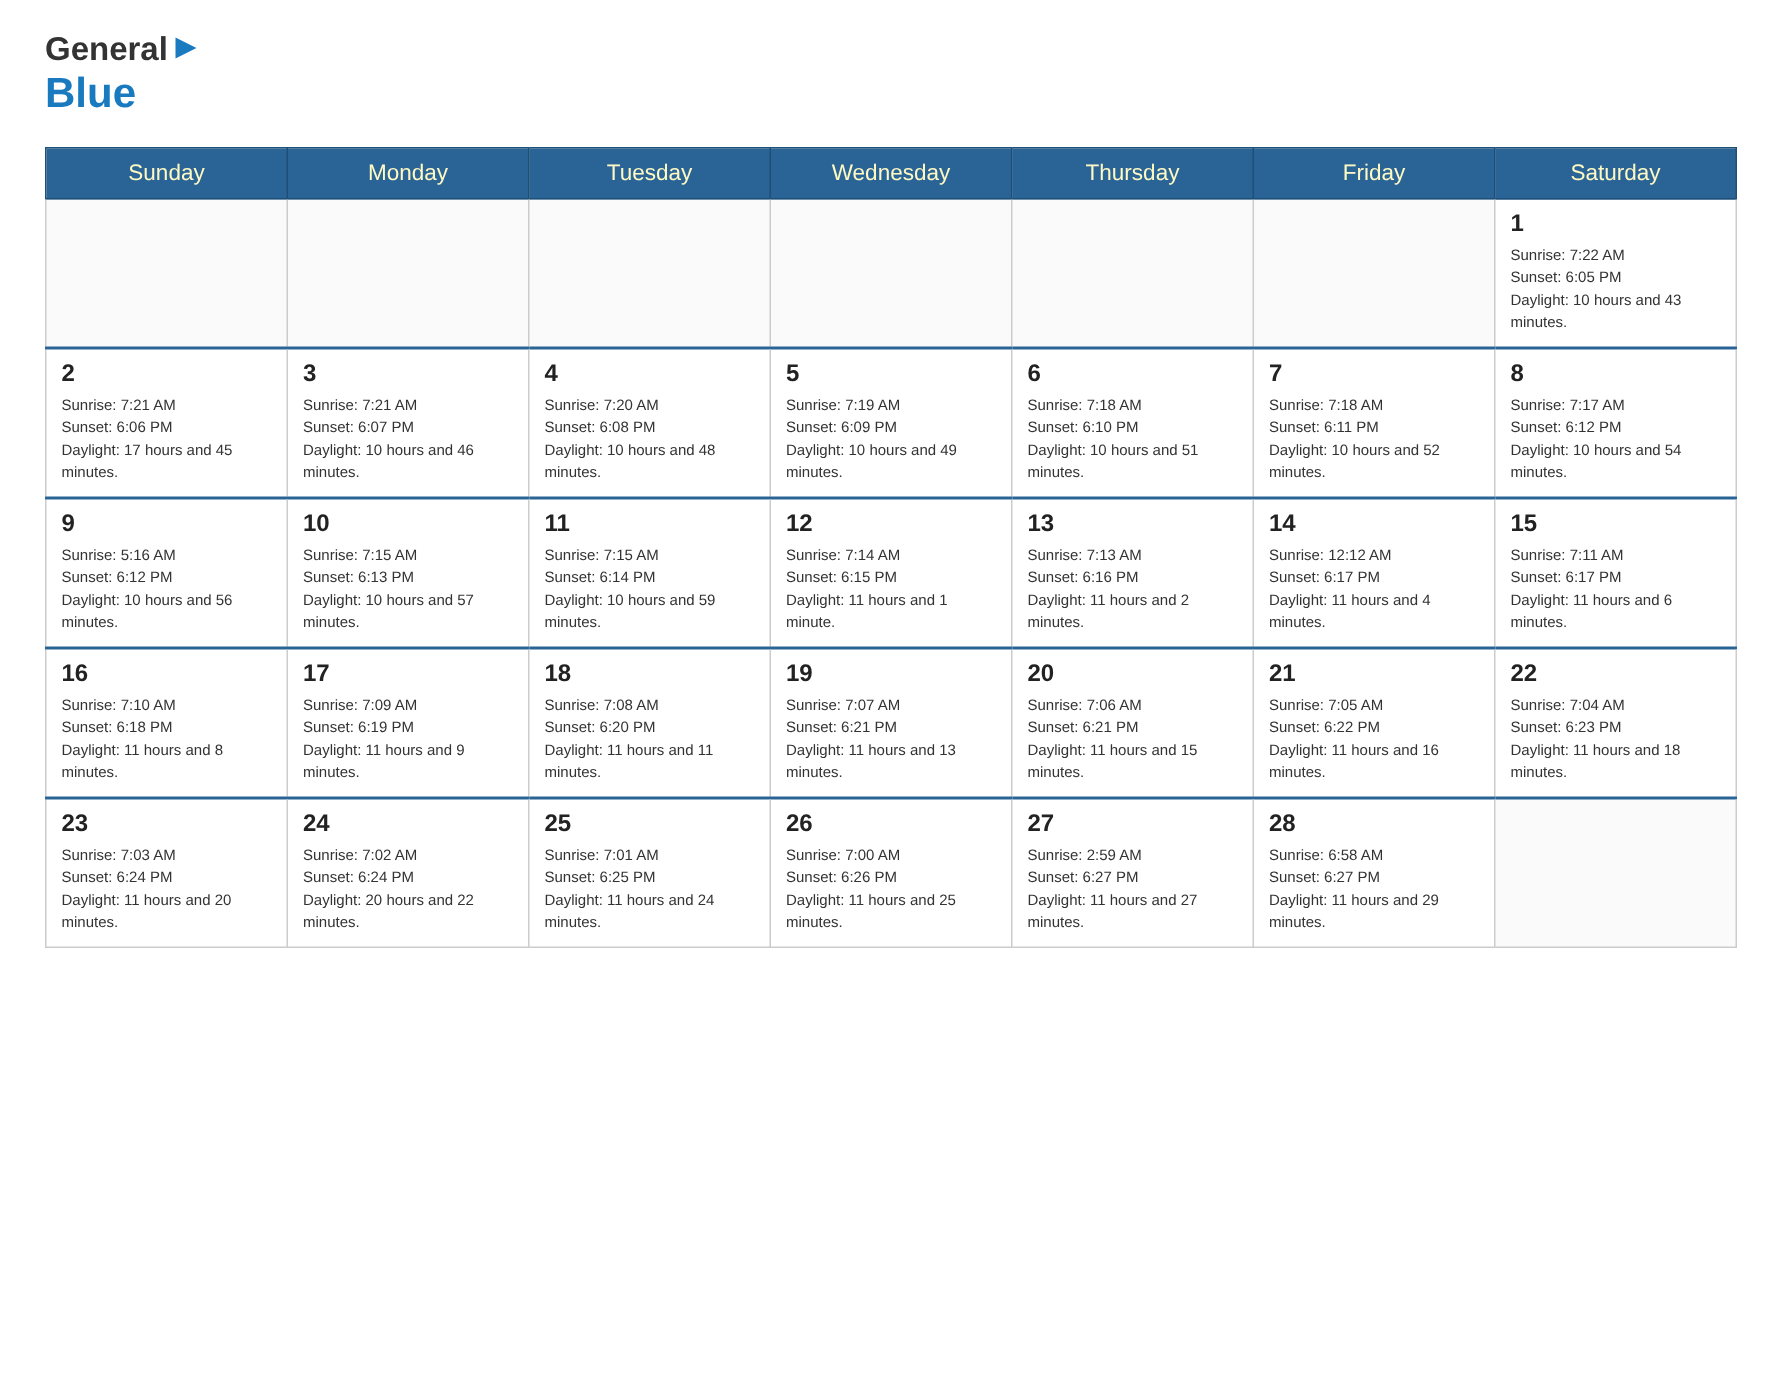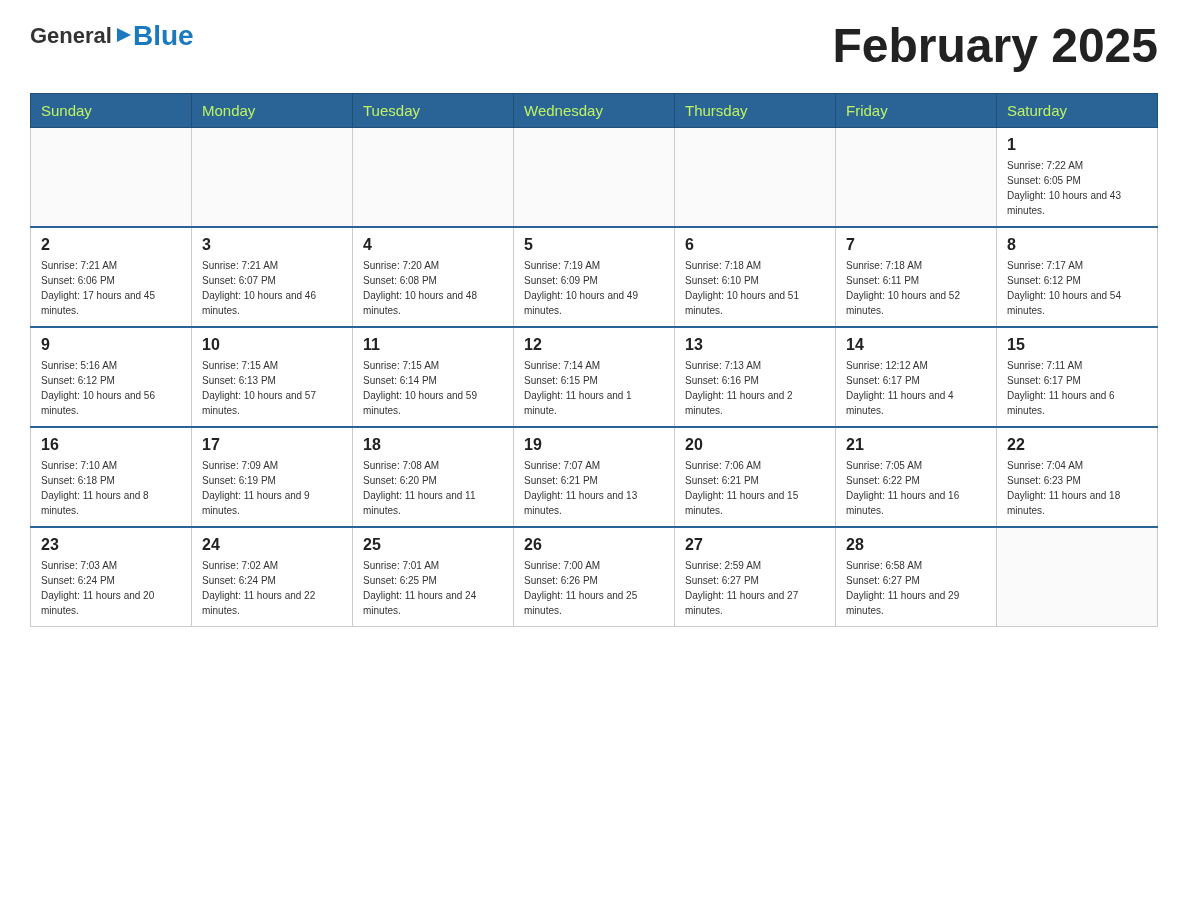--- a/index.html
+++ b/index.html
@@ -30,25 +30,25 @@
       color: #444;
       margin-top: 4px;
     }
     .calendar {
       width: 100%;
       border-collapse: collapse;
       border: 1px solid #999;
     }
     .calendar th {
       background-color: #2a6496;
-      color: #bef264;
+      color: #fef9c3;
       font-size: 15px;
       font-weight: normal;
       padding: 8px 10px;
-      text-align: left;
+      text-align: center;
       border: 1px solid #1d4f77;
     }
     .calendar td {
       vertical-align: top;
       padding: 8px 10px;
       border: 1px solid #ccc;
       width: 14.28%;
       min-height: 100px;
       font-size: 13px;
       color: #333;
@@ -66,20 +66,21 @@
       line-height: 1.5;
     }
     .empty-cell {
       background: #fafafa;
     }
     .row-separator td {
       border-top: 2px solid #2a6496;
     }
     .logo-container {
       display: flex;
+      flex-direction: column;
     }
     .logo-row {
       display: flex;
       align-items: center;
     }
   </style>
 </head>
 <body>
 
 <div class="header">
@@ -90,21 +91,20 @@
         <svg width="18" height="18" viewBox="0 0 18 18">
           <polygon points="2,2 16,9 2,16" fill="#1a7abf"></polygon>
         </svg>
       </span>
     </div>
     <div>
       <span style="font-size:28px;font-weight:bold;color:#1a7abf;">Blue</span>
     </div>
   </div>
   <div class="title-section">
-    <div class="month-title">February 2025</div>
   </div>
 </div>
 
 <table class="calendar">
   <thead>
     <tr>
     <th>Sunday</th>
         <th>Monday</th>
         <th>Tuesday</th>
         <th>Wednesday</th>
@@ -216,21 +216,21 @@
           <div class="day-info"><span>Sunrise: 7:04 AM</span><br><span>Sunset: 6:23 PM</span><br><span>Daylight: 11 hours and 18 minutes.</span></div>
         </td>
       </tr>
       <tr class="row-separator">
         <td>
           <span class="day-number">23</span>
           <div class="day-info"><span>Sunrise: 7:03 AM</span><br><span>Sunset: 6:24 PM</span><br><span>Daylight: 11 hours and 20 minutes.</span></div>
         </td>
         <td>
           <span class="day-number">24</span>
-          <div class="day-info"><span>Sunrise: 7:02 AM</span><br><span>Sunset: 6:24 PM</span><br><span>Daylight: 11 hours and 22 minutes.</span></div>
+          <div class="day-info"><span>Sunrise: 7:02 AM</span><br><span>Sunset: 6:24 PM</span><br><span>Daylight: 20 hours and 22 minutes.</span></div>
         </td>
         <td>
           <span class="day-number">25</span>
           <div class="day-info"><span>Sunrise: 7:01 AM</span><br><span>Sunset: 6:25 PM</span><br><span>Daylight: 11 hours and 24 minutes.</span></div>
         </td>
         <td>
           <span class="day-number">26</span>
           <div class="day-info"><span>Sunrise: 7:00 AM</span><br><span>Sunset: 6:26 PM</span><br><span>Daylight: 11 hours and 25 minutes.</span></div>
         </td>
         <td>

